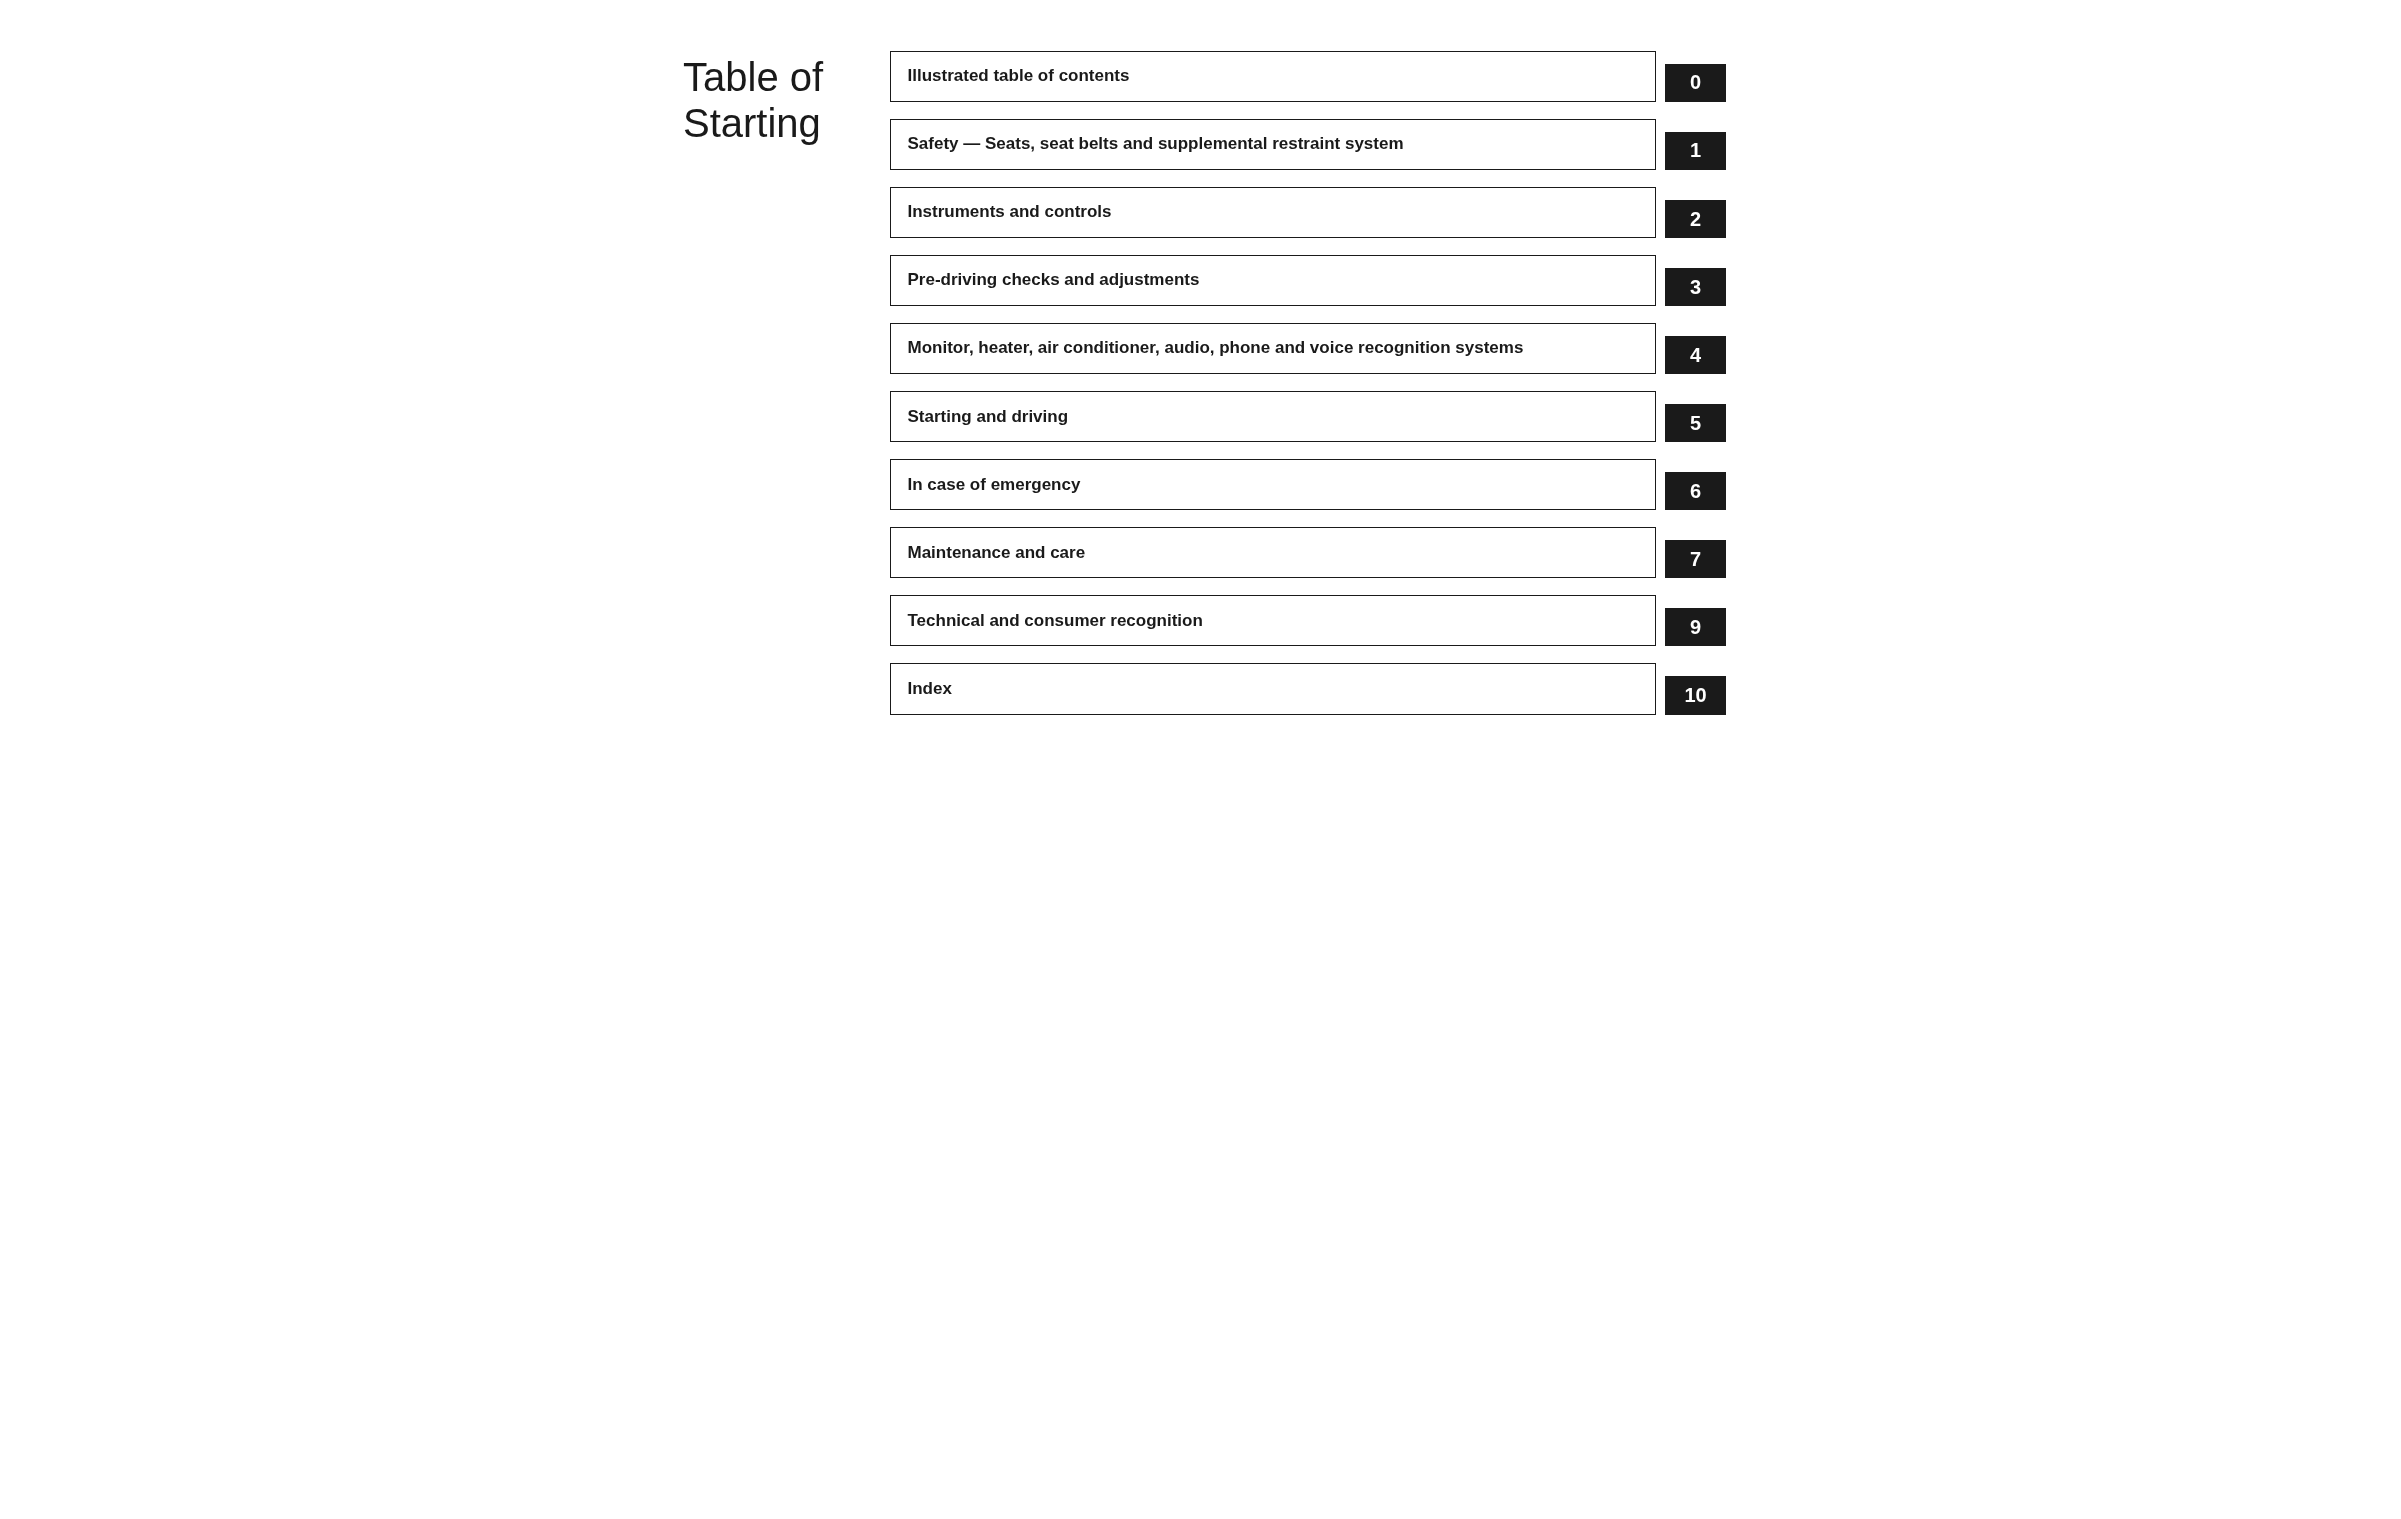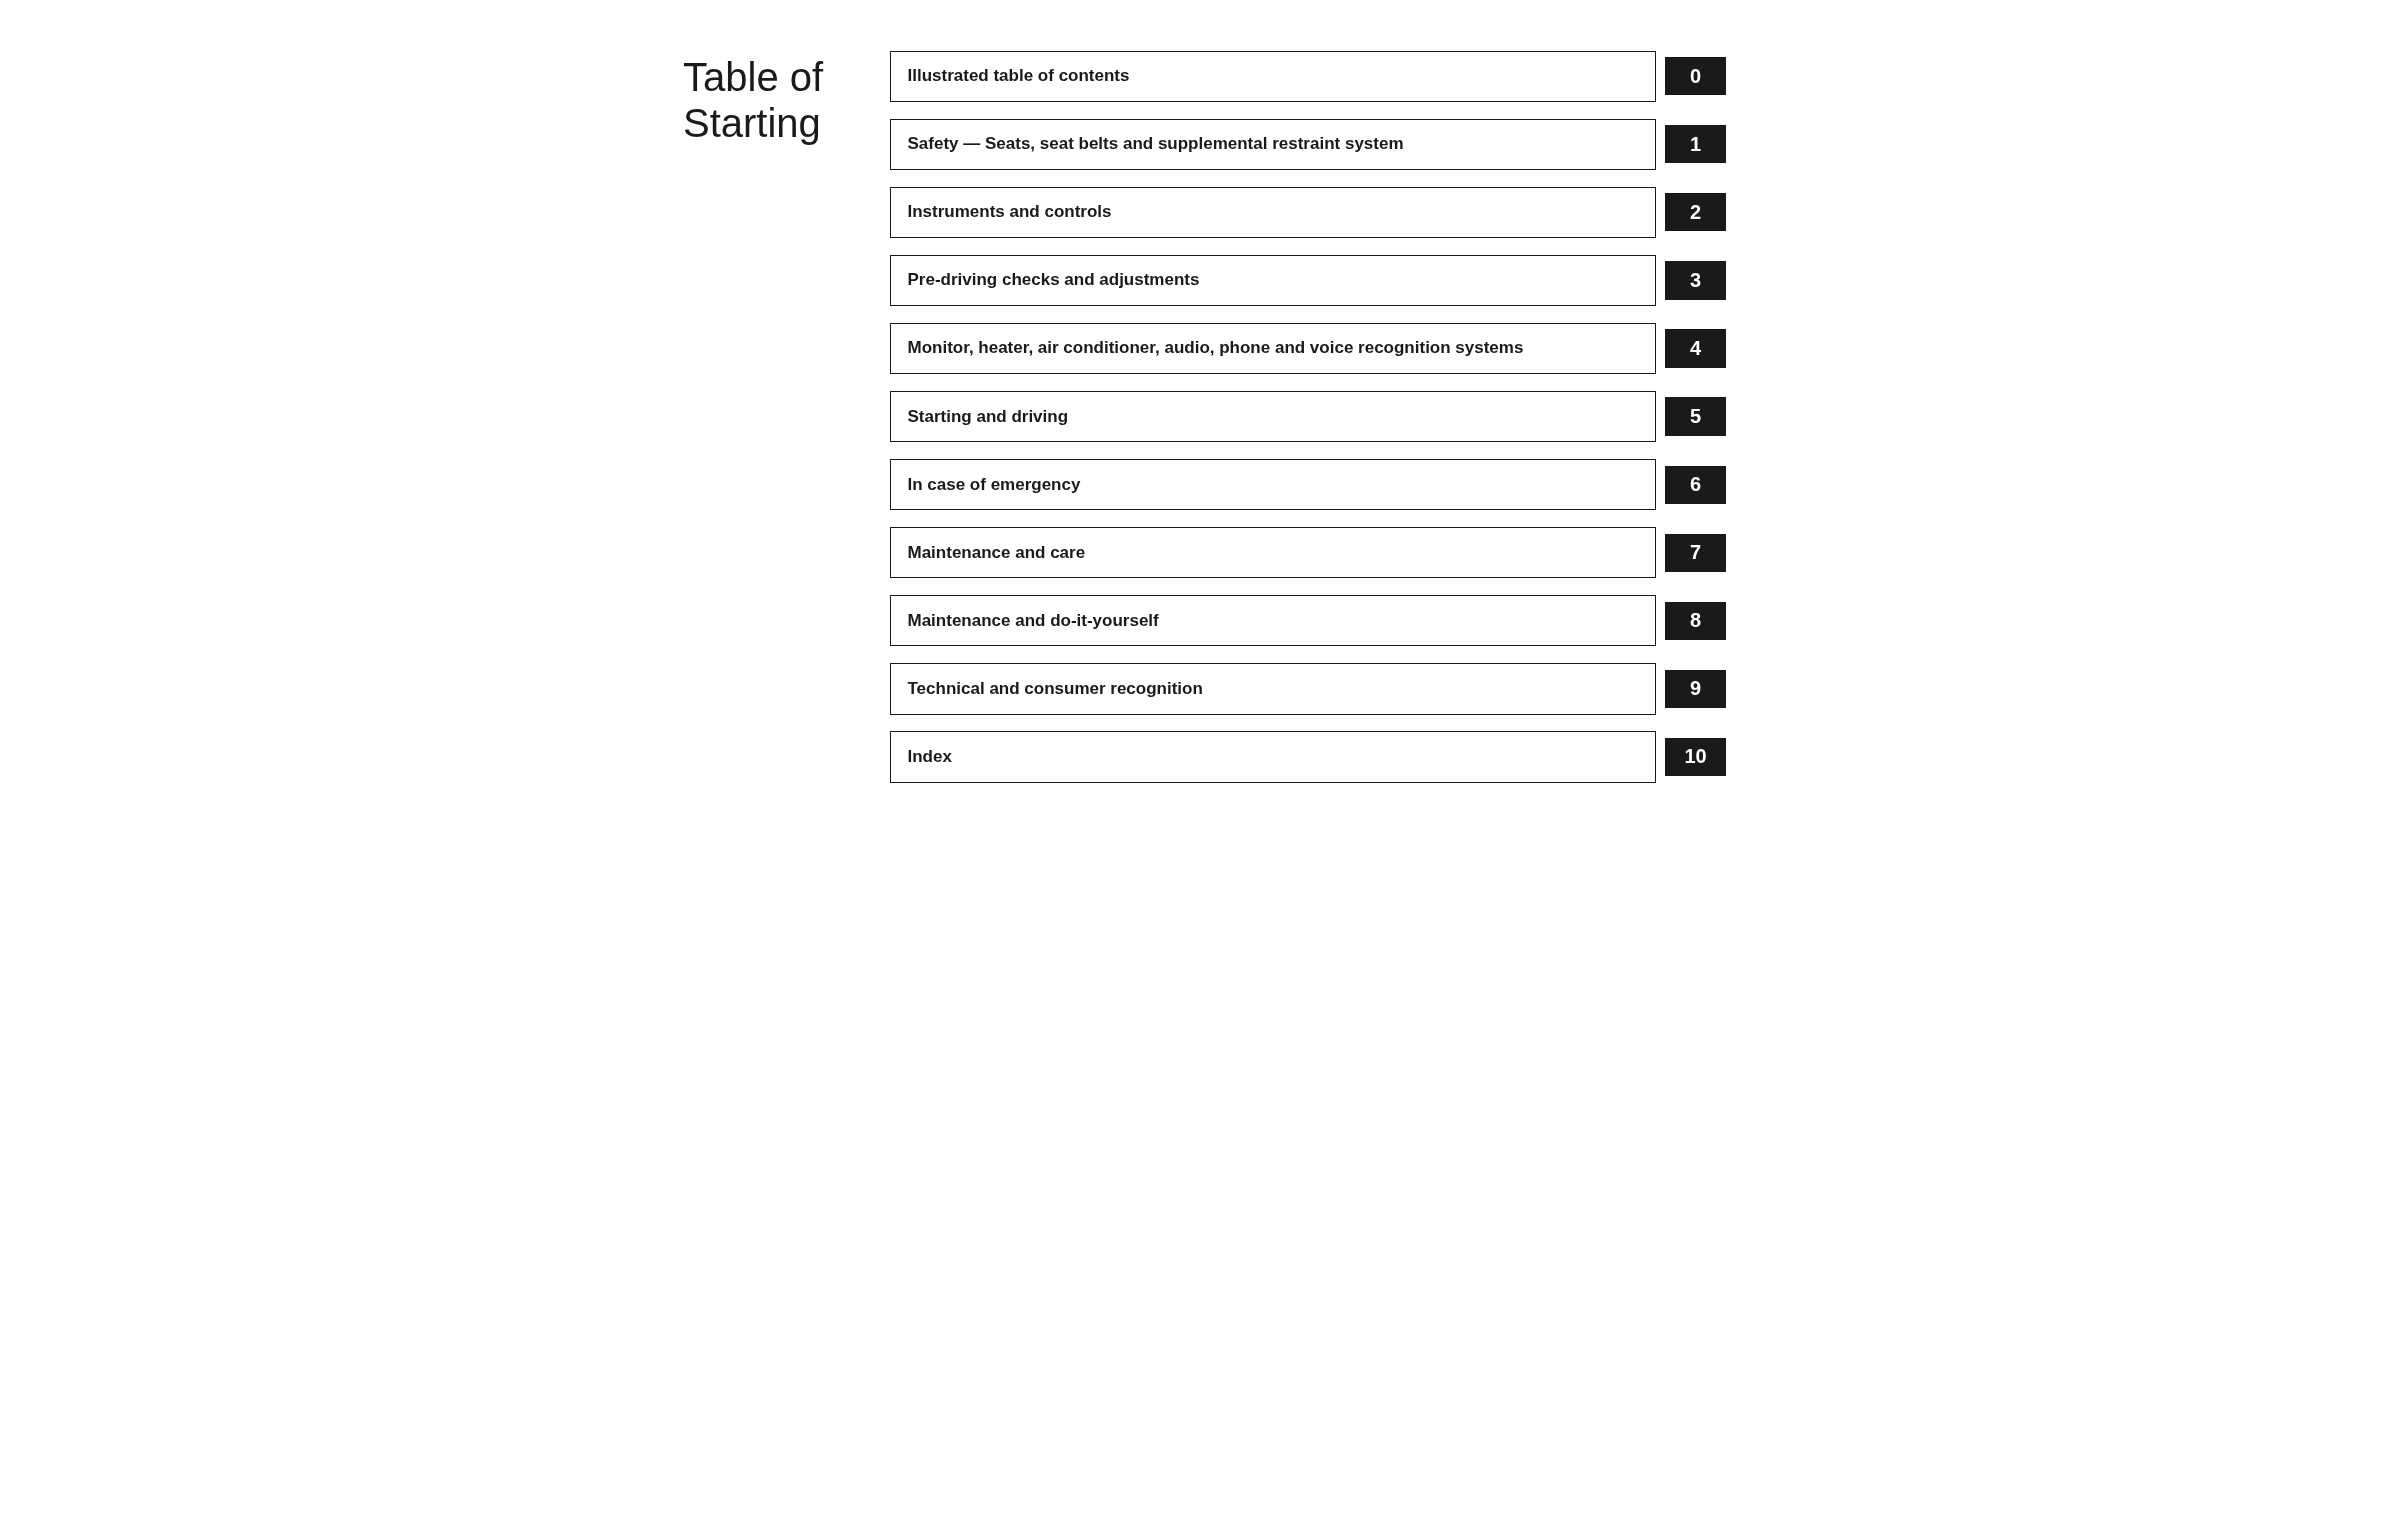--- a/index.html
+++ b/index.html
@@ -41,21 +41,21 @@
     .toc-container {
       flex: 1;
       display: flex;
       flex-direction: column;
       gap: 0;
     }
 
     .toc-row {
       display: flex;
       flex-direction: row;
-      align-items: center;
+      align-items: flex-end;
       margin-bottom: 4.6px;
     }
 
     .toc-label {
       flex: 1;
       border: 1.5px solid #1a1a1a;
       padding: 13.7px 17px;
       font-size: 17px;
       font-weight: 700;
       color: #1a1a1a;
@@ -116,24 +116,20 @@
       </div>
       <div class="toc-row">
         <div class="toc-label">In case of emergency</div>
         <div class="toc-number">6</div>
       </div>
       <div class="toc-row">
         <div class="toc-label">Maintenance and care</div>
         <div class="toc-number">7</div>
       </div>
       <div class="toc-row">
-        <div class="toc-label">Maintenance and do-it-yourself</div>
-        <div class="toc-number">8</div>
-      </div>
-      <div class="toc-row">
         <div class="toc-label">Technical and consumer recognition</div>
         <div class="toc-number">9</div>
       </div>
       <div class="toc-row">
         <div class="toc-label">Index</div>
         <div class="toc-number">10</div>
       </div>
     </div>
 
 </div>

